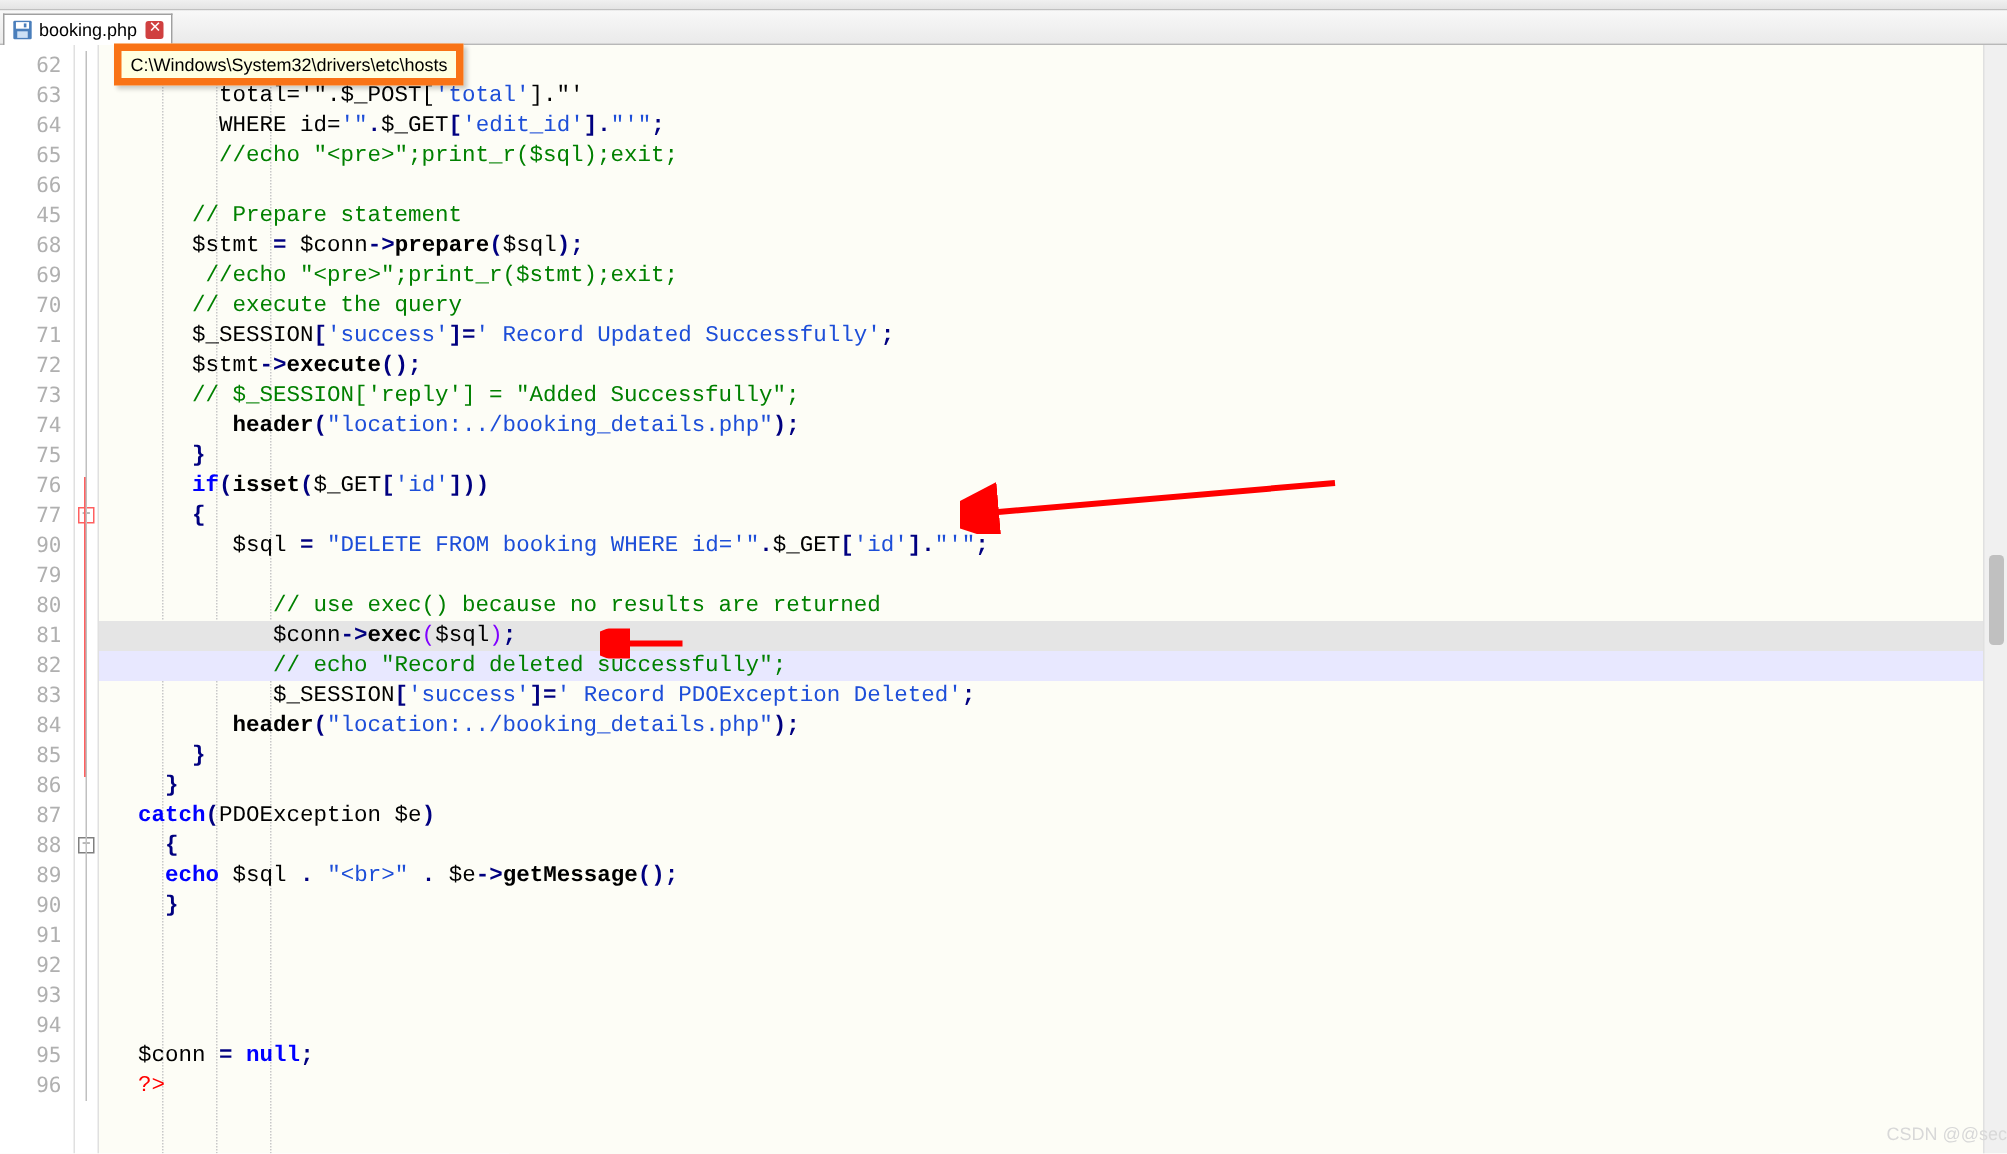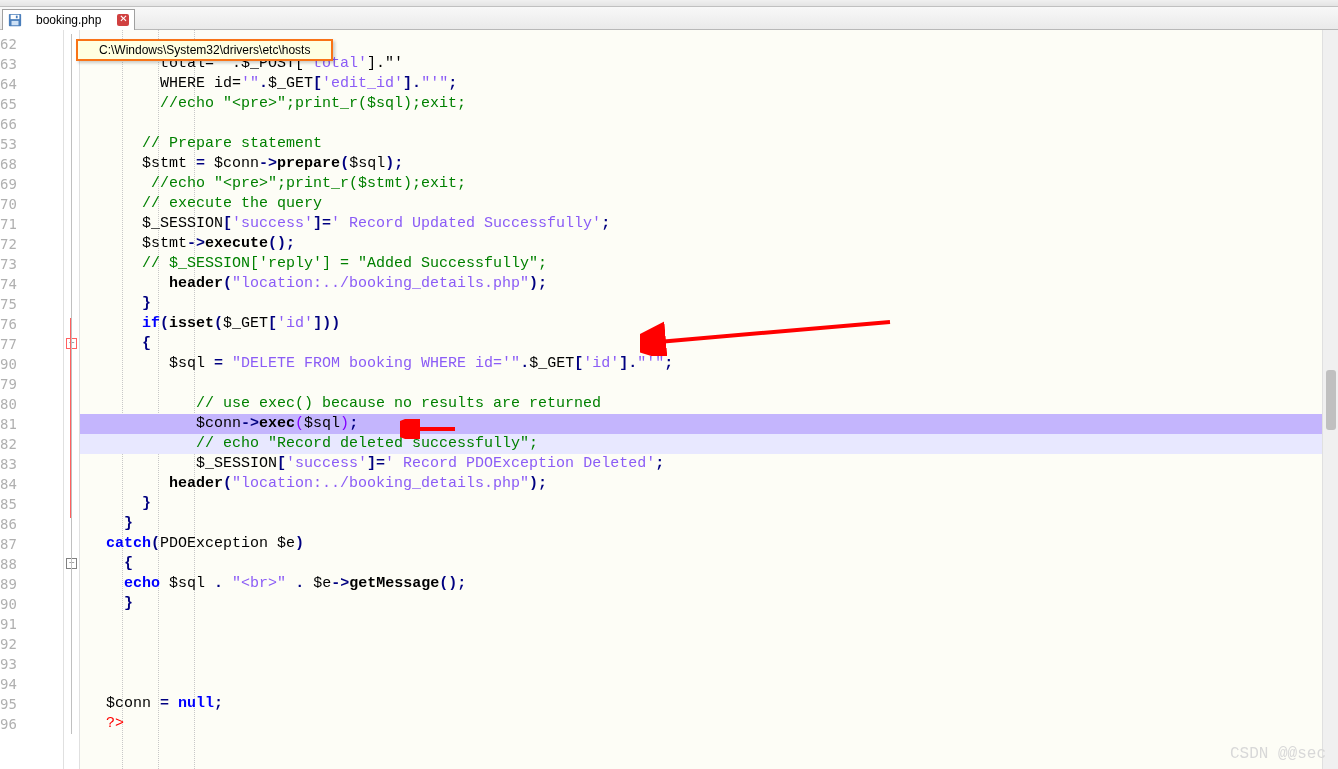--- a/index.html
+++ b/index.html
@@ -1,45 +1,45 @@
 <!DOCTYPE html>
 <html><head>
 <meta charset="utf-8">
 <style>
 *{margin:0;padding:0;box-sizing:border-box}
 body{font-family:"Courier New",monospace;font-size:15px;background:#fff;overflow:hidden}
 .topbar{height:7px;background:linear-gradient(#f0f0f0,#e4e4e4);border-bottom:1px solid #c0c0c0}
 .tabbar{height:23px;background:linear-gradient(#f8f8f8,#eaeaea);border-bottom:1px solid #b8b8b8;display:flex;align-items:flex-end;padding-left:2px}
-.tab{display:flex;align-items:center;gap:14px;padding:3px 5px;background:#fff;border:1px solid #a0a0a0;border-bottom:none;font-family:"Microsoft YaHei",SimSun,sans-serif;font-size:12px;position:relative;top:1px}
+.tab{display:flex;align-items:center;gap:4px;padding:3px 5px;background:#fff;border:1px solid #a0a0a0;border-bottom:none;font-family:"Microsoft YaHei",SimSun,sans-serif;font-size:12px;position:relative;top:1px}
 .tab .disk{width:14px;height:14px;display:inline-flex;align-items:center;justify-content:center}
 .tab .disk svg{width:14px;height:14px}
 .tab .close{width:12px;height:12px;background:#d04040;color:#fff;font-size:10px;line-height:10px;text-align:center;border-radius:2px;margin-left:2px}
 .editor{display:flex;height:calc(769px - 30px);background:#fff;position:relative}
-.gutter{width:64px;background:#fff;border-right:1px solid #e0e0e0;padding-top:4px;color:#b0b0b0;font-family:Consolas,monospace;font-size:14px;user-select:none}
+.gutter{width:50px;background:#fff;border-right:1px solid #e0e0e0;padding-top:4px;text-align:right;color:#b0b0b0;font-family:Consolas,monospace;font-size:14px;user-select:none}
 .gutter div{height:20px;line-height:20px;padding-right:8px}
 .fold{width:16px;border-right:1px solid #e0e0e0;padding-top:4px;position:relative}
 .fold .mark{position:absolute;left:2px;width:11px;height:11px;border:1px solid #a0a0a0;background:#fff;font-size:10px;text-align:center;line-height:9px;color:#808080;cursor:pointer}
 .fold .line{position:absolute;left:7px;width:1px;background:#c0c0c0}
 .code{flex:1;padding-top:4px;overflow:hidden;position:relative;background:#FDFDF6}
 .row{height:20px;line-height:20px;white-space:pre;font-family:Consolas,"Courier New",monospace;font-size:15px;color:#000;padding-left:8px;position:relative}
-.row.sel{background:#c4b5fd}
+.row.sel{background:#e5e5e5}
 .row.cur{background:#e8e8ff}
 .vg{position:absolute;top:0;bottom:0;width:1px;border-left:1px dotted #c8c8c8}
 .kw{color:#0000ff;font-weight:bold}
 .fn{font-weight:bold;color:#000}
-.str{color:#8b5cf6}
+.str{color:#1d4ed8}
 .com{color:#008000}
 .var{color:#000}
 .arr{color:#8000ff}
 .op{color:#000080;font-weight:bold}
 .pp{color:#ff0000}
-.tooltip{position:absolute;left:76px;top:39px;background:#ffffe1;border:2px solid #f97316;padding:2px 21px;font-family:"Segoe UI",sans-serif;font-size:12px;color:#000;z-index:10;box-shadow:2px 2px 3px rgba(0,0,0,.2)}
+.tooltip{position:absolute;left:76px;top:29px;background:#ffffe1;border:5px solid #f97316;padding:2px 6px;font-family:"Segoe UI",sans-serif;font-size:12px;color:#000;z-index:10;box-shadow:2px 2px 3px rgba(0,0,0,.2)}
 .arrow-big{position:absolute;pointer-events:none}
 .arrow-small{position:absolute;pointer-events:none}
-.watermark{position:absolute;right:12px;bottom:6px;font-family:Liberation Mono, monospace;font-size:16px;color:#d8d8d8}
+.watermark{position:absolute;right:0;bottom:6px;font-family:Liberation Sans, sans-serif;font-size:12px;color:#d8d8d8}
 .scrollbar{position:absolute;right:0;top:0;bottom:0;width:16px;background:#f0f0f0;border-left:1px solid #e0e0e0}
 .thumb{position:absolute;right:2px;top:340px;width:10px;height:60px;background:#c0c0c0;border-radius:3px}
 </style>
 </head>
 <body>
 
 <div class="topbar"></div>
 
 <div class="tabbar">
   <div class="tab">
@@ -58,21 +58,21 @@
 
 <div class="tooltip">C:\Windows\System32\drivers\etc\hosts</div>
 
 <div class="editor">
   <div class="gutter" id="gutter">
       <div>62</div>
       <div>63</div>
       <div>64</div>
       <div>65</div>
       <div>66</div>
-      <div>53</div>
+      <div>45</div>
       <div>68</div>
       <div>69</div>
       <div>70</div>
       <div>71</div>
       <div>72</div>
       <div>73</div>
       <div>74</div>
       <div>75</div>
       <div>76</div>
       <div>77</div>

